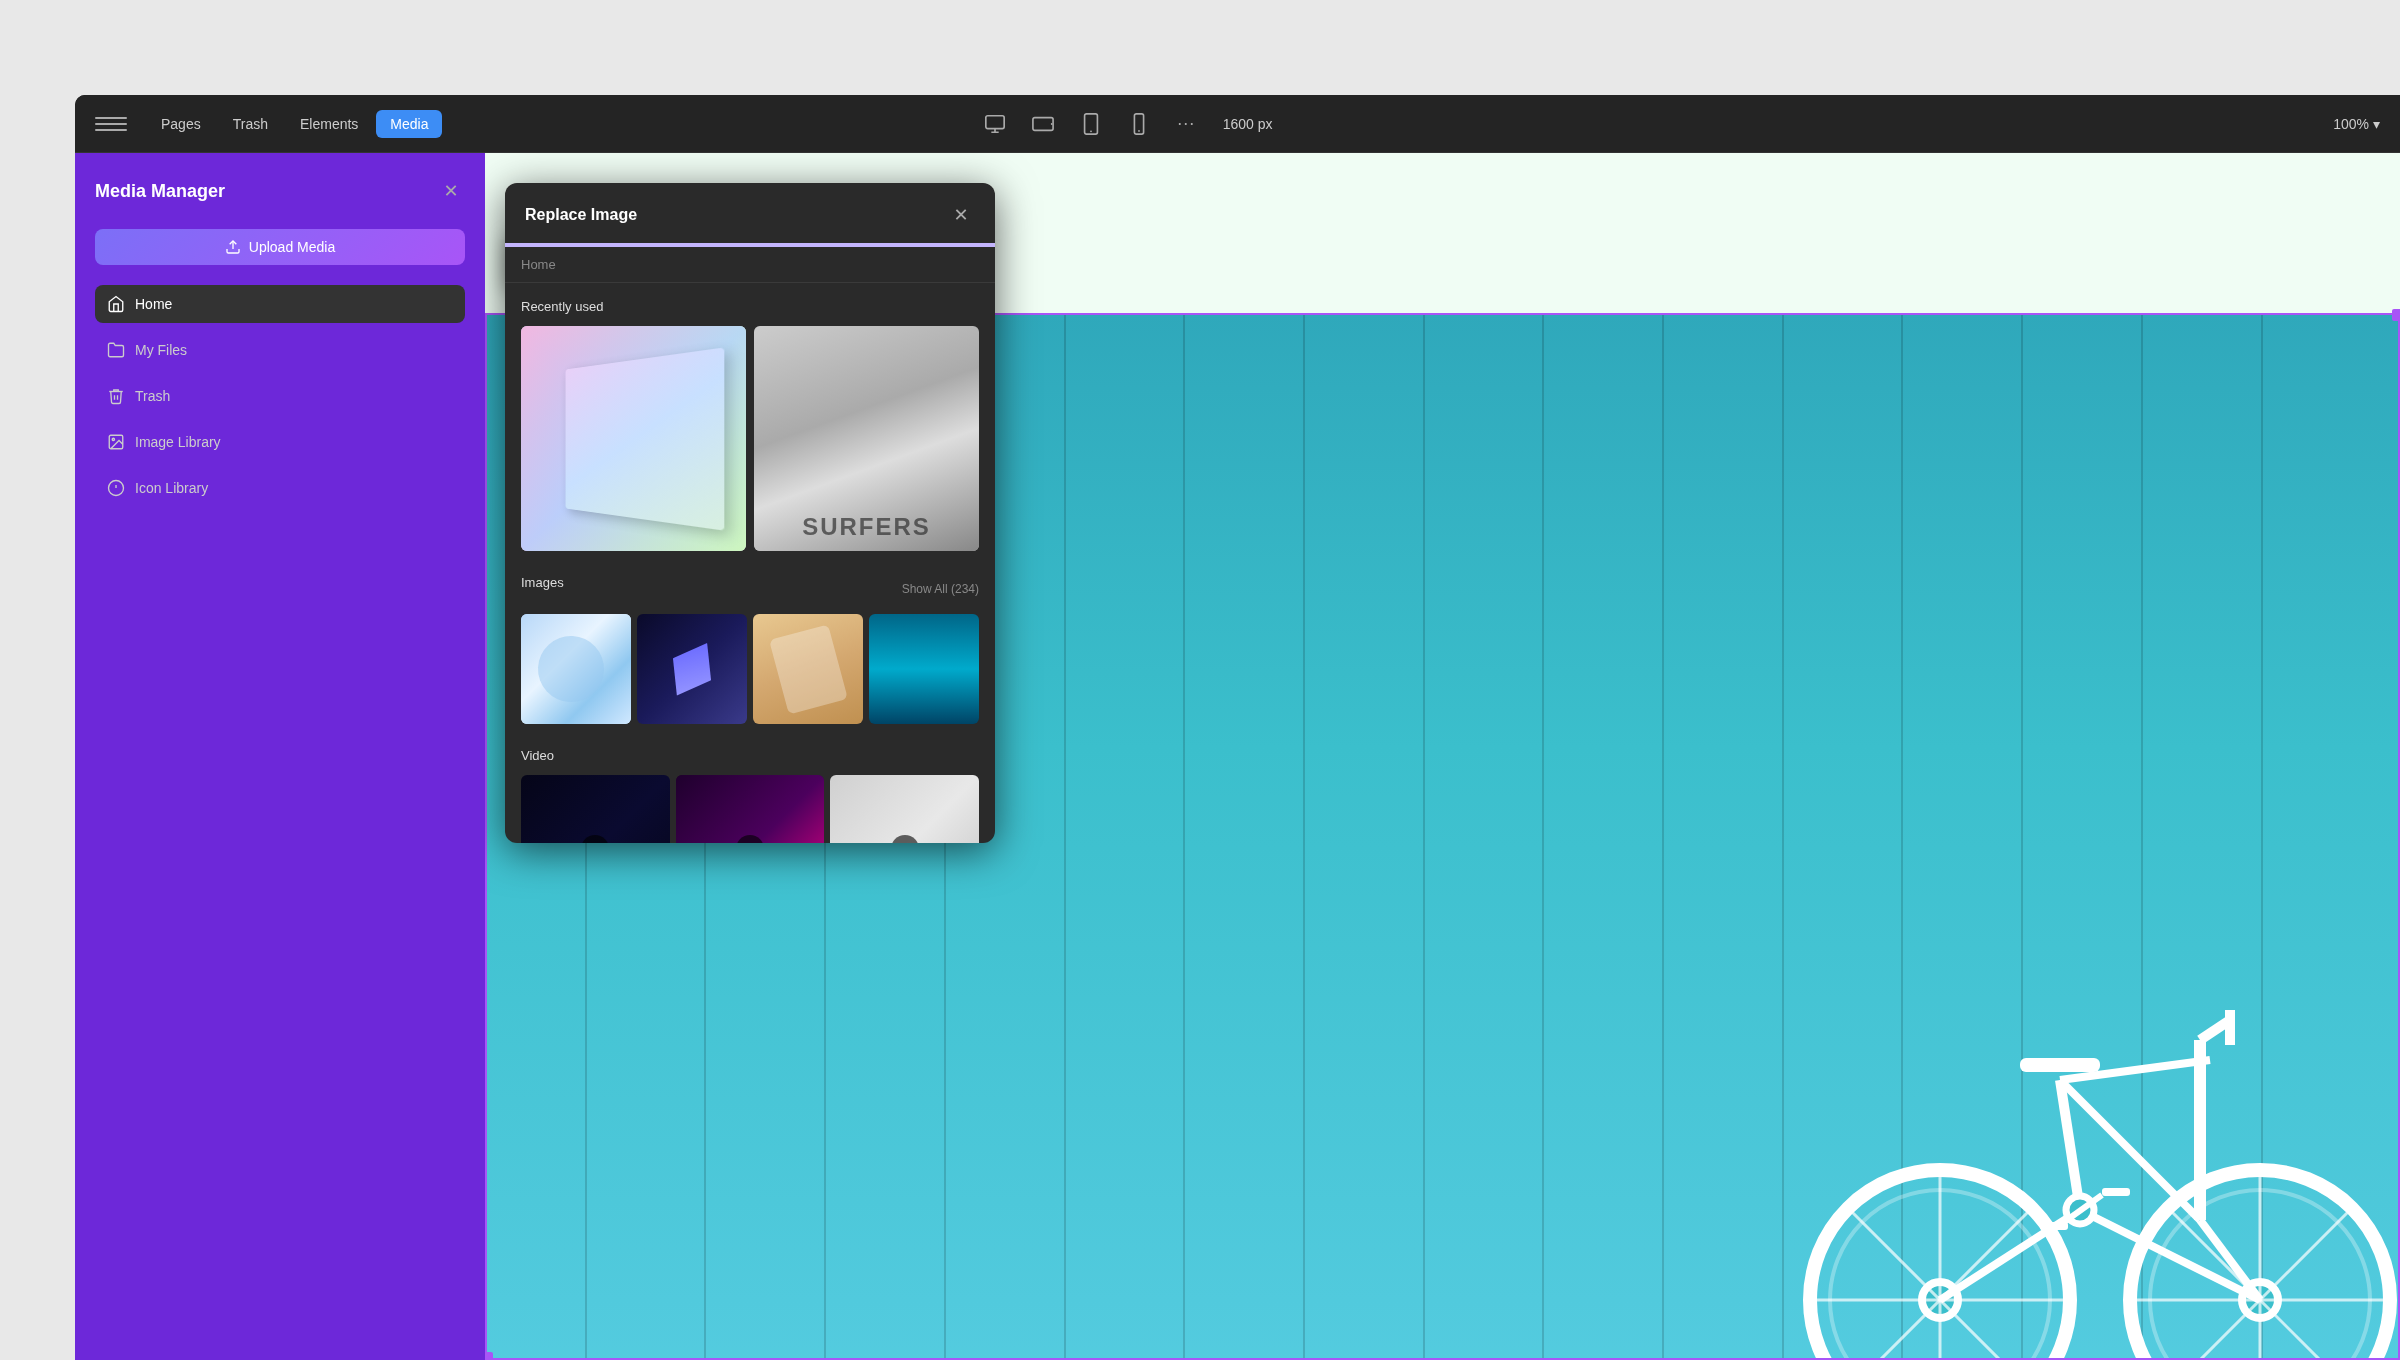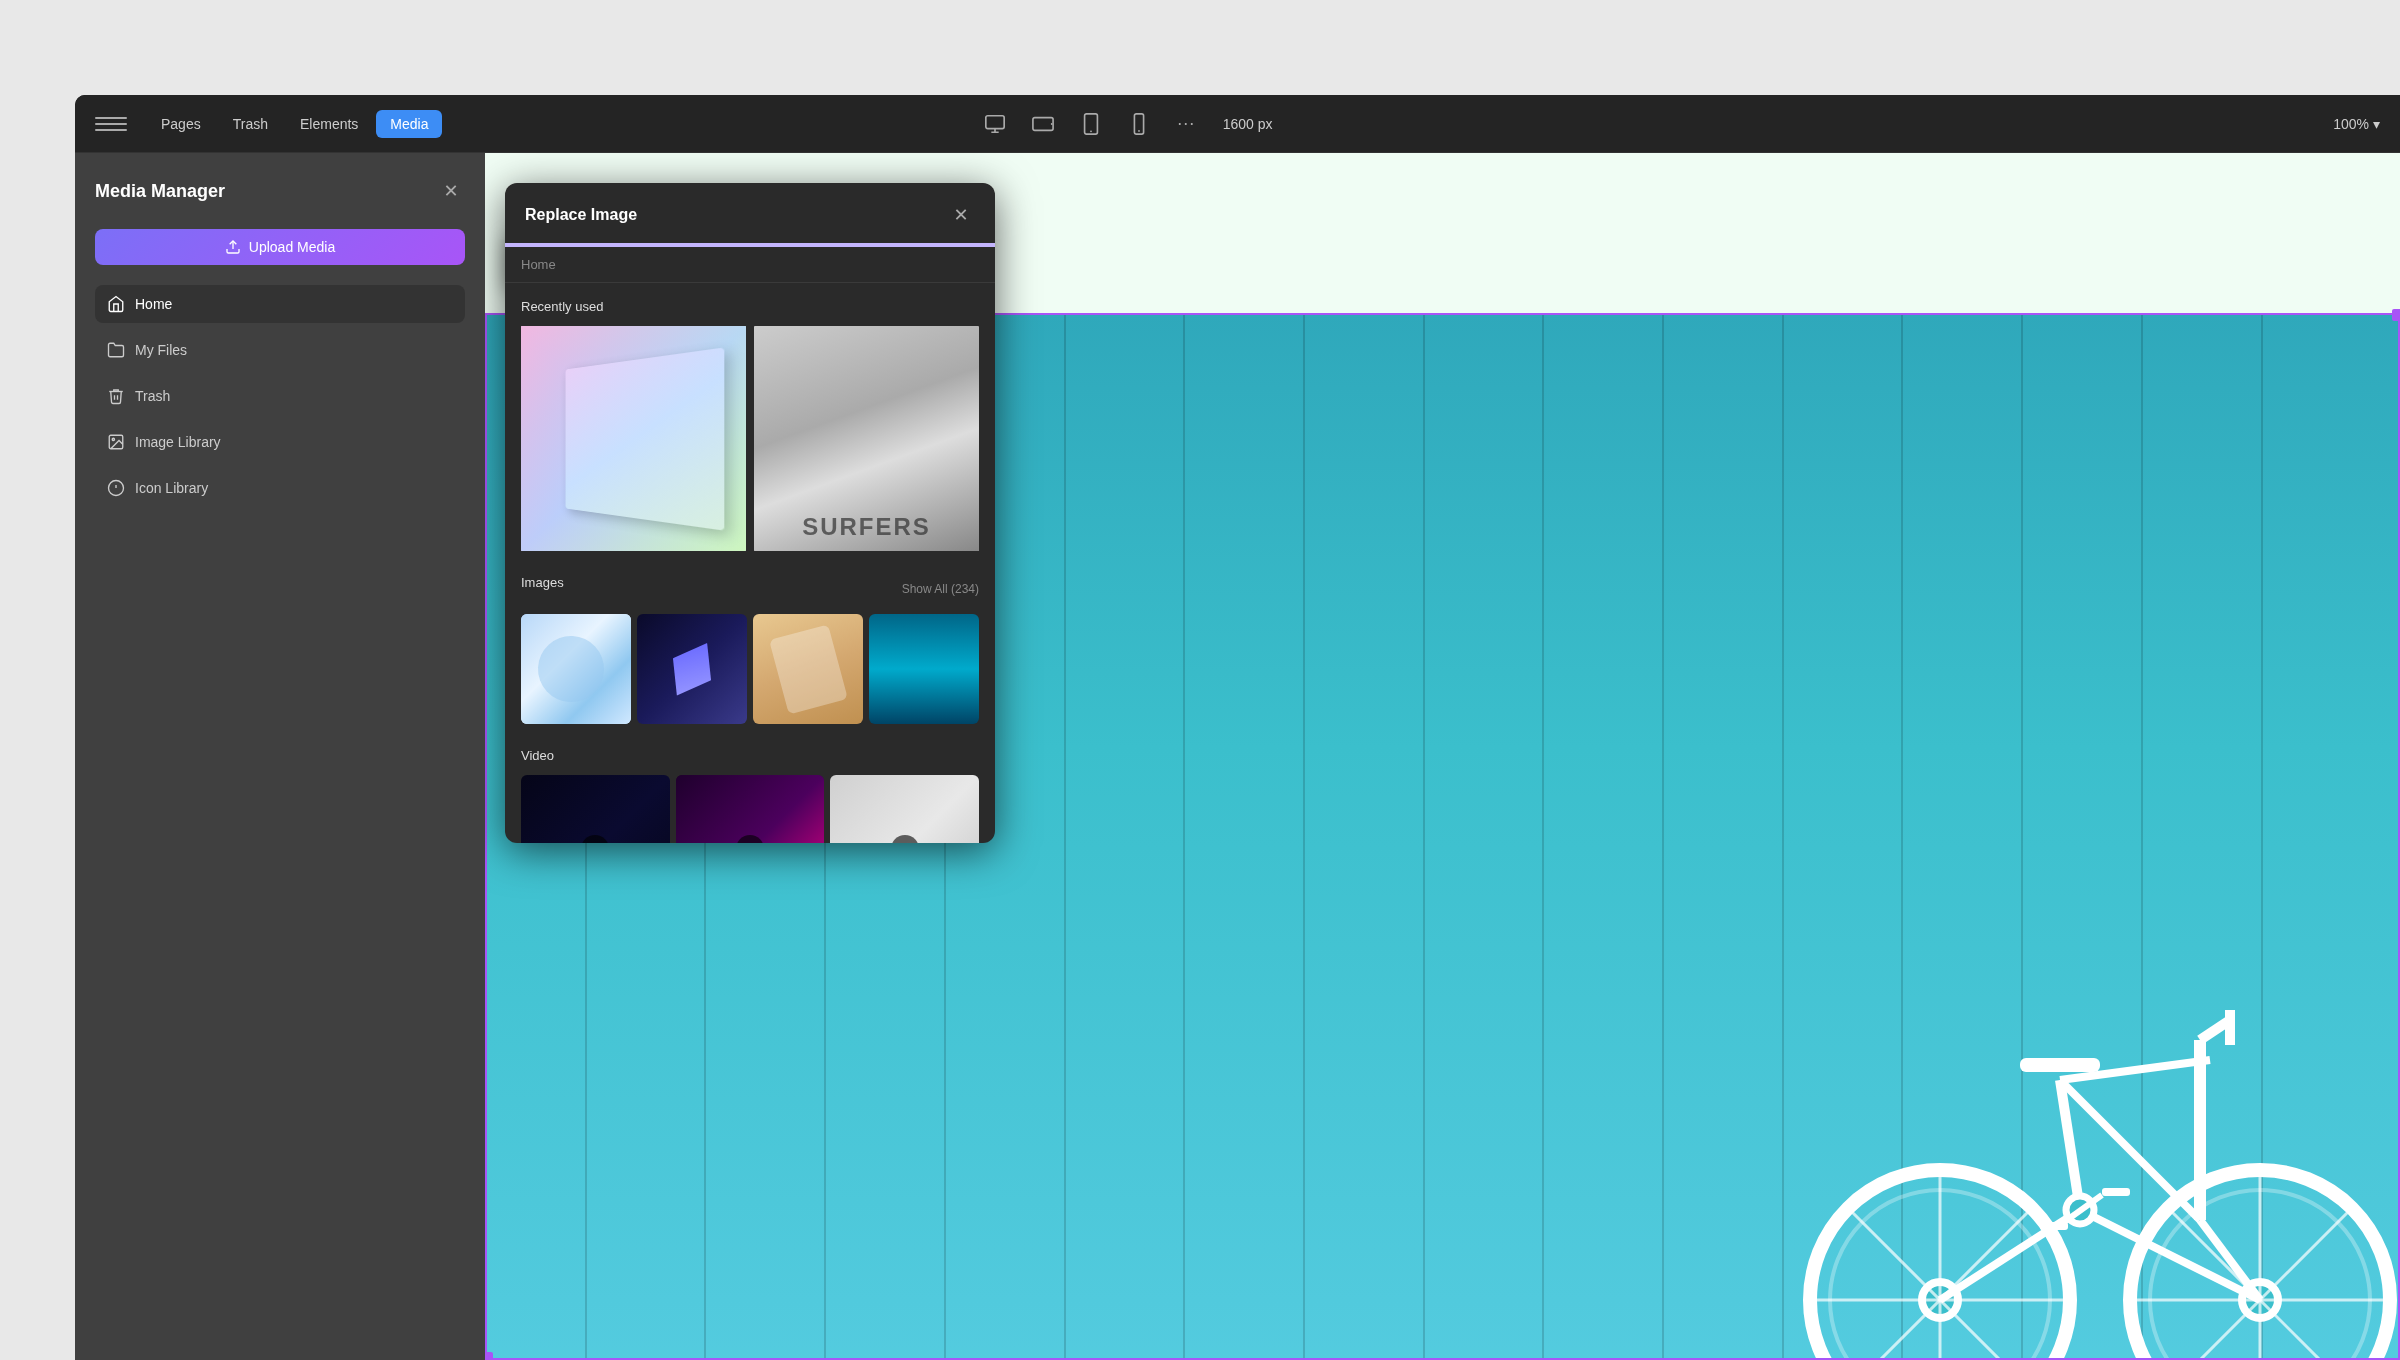--- a/index.html
+++ b/index.html
@@ -117,21 +117,21 @@
 
     
     .main-content {
       display: flex;
       height: calc(100% - 58px);
     }
 
     
     .media-sidebar {
       width: 410px;
-      background: #404040;
+      background: #6d28d9;
       padding: 24px 20px;
       display: flex;
       flex-direction: column;
       gap: 8px;
       flex-shrink: 0;
     }
 
     .sidebar-header {
       display: flex;
       align-items: center;
@@ -379,21 +379,21 @@
     .recently-used-grid {
       display: grid;
       grid-template-columns: 1fr 1fr;
       gap: 8px;
       margin-bottom: 24px;
     }
 
     .thumb {
       width: 100%;
       aspect-ratio: 1;
-      border-radius: 1px;
+      border-radius: 6px;
       overflow: hidden;
       cursor: pointer;
     }
 
     .thumb-holographic {
       background: linear-gradient(135deg, #f0c0e0 0%, #c0d0f0 25%, #d0e0ff 50%, #e0f0d0 75%, #f0e0c0 100%);
       display: flex;
       align-items: center;
       justify-content: center;
       position: relative;

